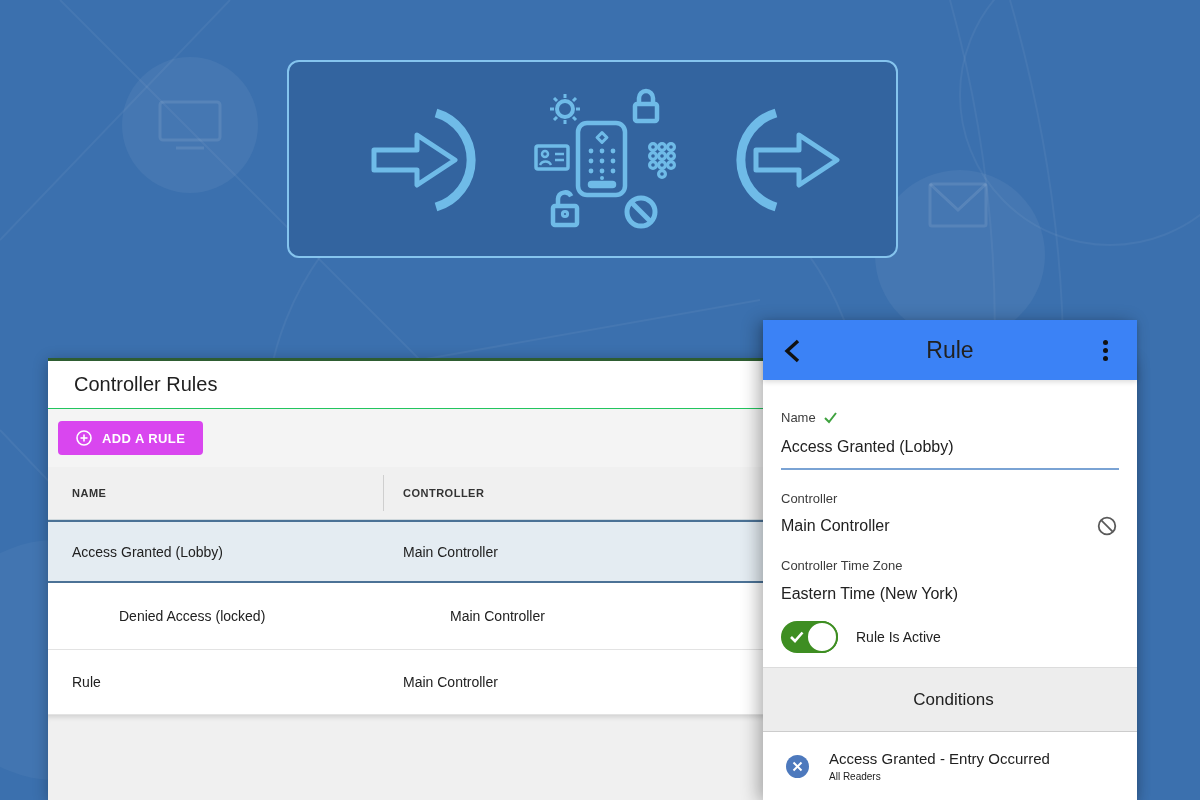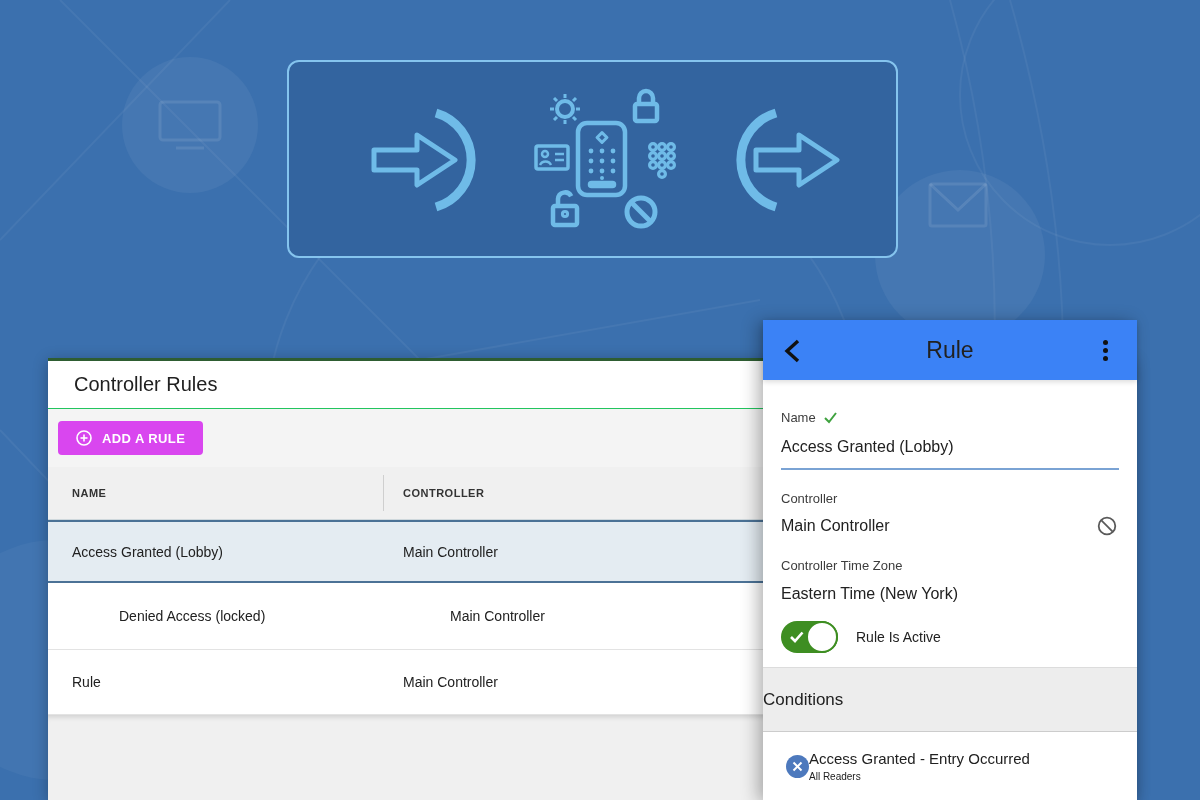--- a/index.html
+++ b/index.html
@@ -66,23 +66,23 @@
   .tz-field{margin-top:22px;}
   .tz-value{font-size:16px;color:#212121;margin-top:12px;}
   .toggle-row{margin-top:18px;display:flex;align-items:center;gap:18px;}
   .toggle{position:relative;width:57px;height:32px;border-radius:16px;background:#3e8e22;cursor:pointer;}
   .toggle .knob{position:absolute;right:0;top:0;width:28px;height:28px;border-radius:50%;
     background:#fff;border:2px solid #3e8e22;box-sizing:content-box;}
   .toggle svg{position:absolute;left:8px;top:8px;}
   .toggle-label{font-size:14px;color:#212121;font-weight:500;}
 
   .cond-header{height:63px;background:#ededed;border-top:1px solid #dcdcdc;border-bottom:1px solid #cccccc;
-    display:flex;align-items:center;flex:0 0 auto;}
+    display:flex;align-items:center;justify-content:center;flex:0 0 auto;padding-left:7px;}
   .cond-header span{font-size:17px;color:#212121;}
-  .cond-item{flex:1 1 auto;background:#fff;display:flex;align-items:center;padding:0 18px;cursor:pointer;}
+  .cond-item{flex:1 1 auto;background:#fff;display:flex;align-items:center;padding:0 18px;gap:20px;cursor:pointer;}
   .cond-x{width:23px;height:23px;border-radius:50%;background:#4d79bd;display:flex;align-items:center;
     justify-content:center;flex:0 0 auto;margin-left:5px;}
   .cond-title{font-size:15px;font-weight:500;color:#212121;}
   .cond-sub{font-size:10px;color:#212121;margin-top:4px;}
 </style>
 </head>
 <body>
 
 <div class="stage">
 

